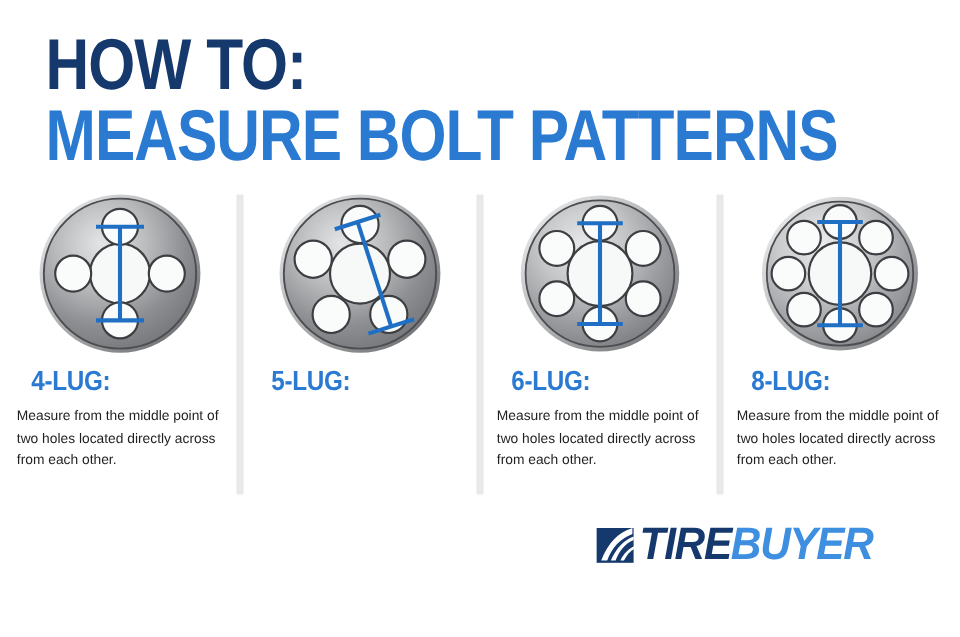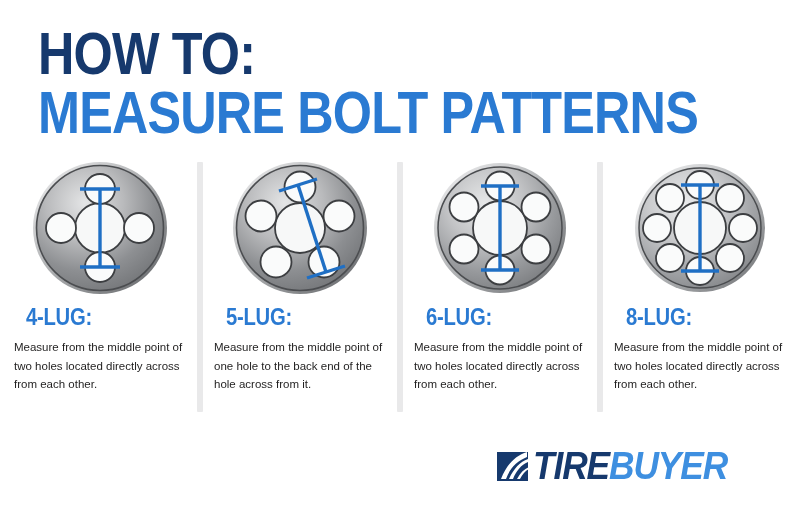--- a/index.html
+++ b/index.html
@@ -106,21 +106,20 @@
   }
 
   
   .logo {
     position: absolute;
     left: 497px;
     top: 434px;
     display: flex;
     align-items: center;
     height: 40px;
-    margin-top: 12px;
   }
   .logo-mark {
     width: 33px;
     height: 33px;
     margin-right: 3px;
   }
   .logo-text {
     font-family: "Liberation Sans Narrow", "Liberation Sans", sans-serif;
     font-weight: bold;
     font-style: italic;
@@ -211,21 +210,20 @@
           <ellipse cx="36" cy="56" rx="15.5" ry="15.5" fill="#fafbfb" stroke="#3c3e41" stroke-width="1.8"></ellipse>
 
           <g stroke="#1f6fc4" stroke-width="3.4" stroke-linecap="butt" fill="none">
             <line x1="73" y1="25" x2="101" y2="112"></line>
             <line x1="54" y1="31" x2="92" y2="19"></line>
             <line x1="82" y1="118" x2="120" y2="106"></line>
           </g>
         </svg>
       </div>
       <div class="lug-label">5-LUG:</div>
-      <div class="lug-desc">Measure from the middle point of one hole to the back end of the hole across from it.</div>
       <div class="divider"></div>
     </div>
 
     <div class="column">
       <div class="hub-wrap">
         <svg width="150" height="136" viewBox="0 0 150 136" xmlns="http://www.w3.org/2000/svg">
           <defs>
             <radialGradient id="g6body" cx="38%" cy="30%" r="80%">
               <stop offset="0%" stop-color="#e7e8e9"></stop>
               <stop offset="38%" stop-color="#c3c4c6"></stop>

